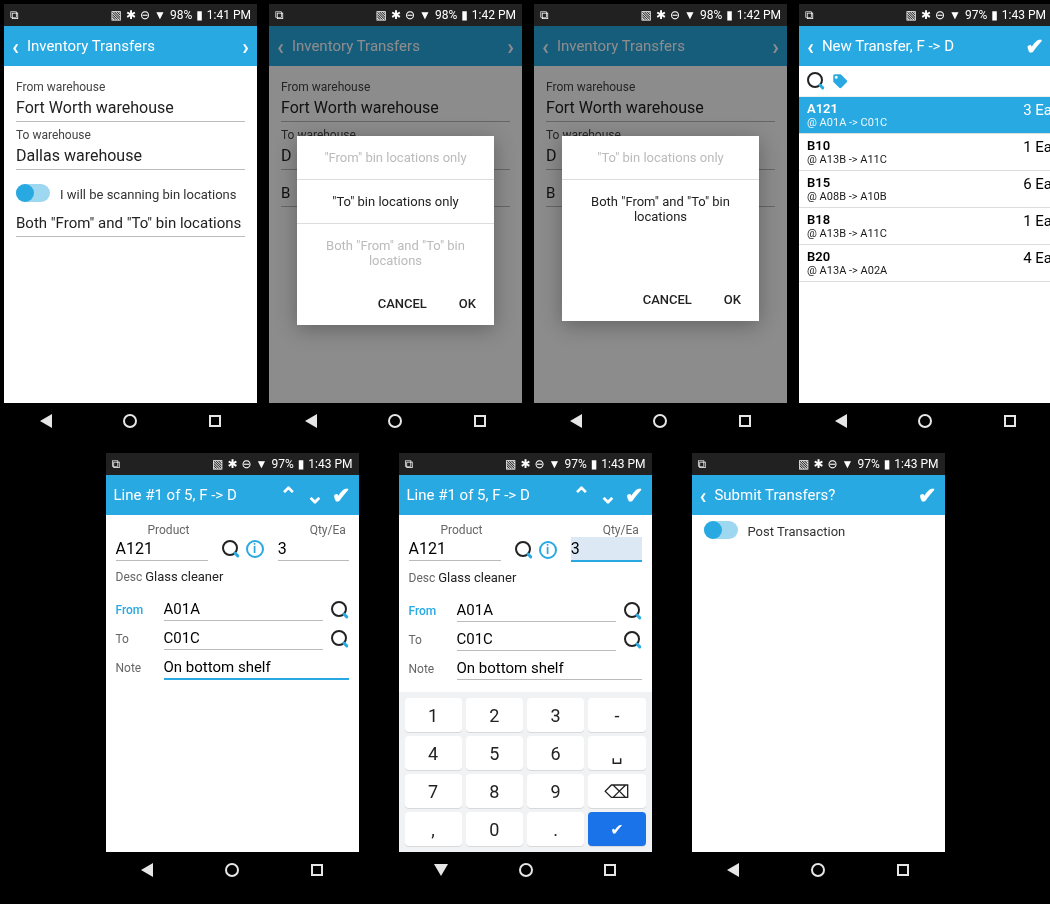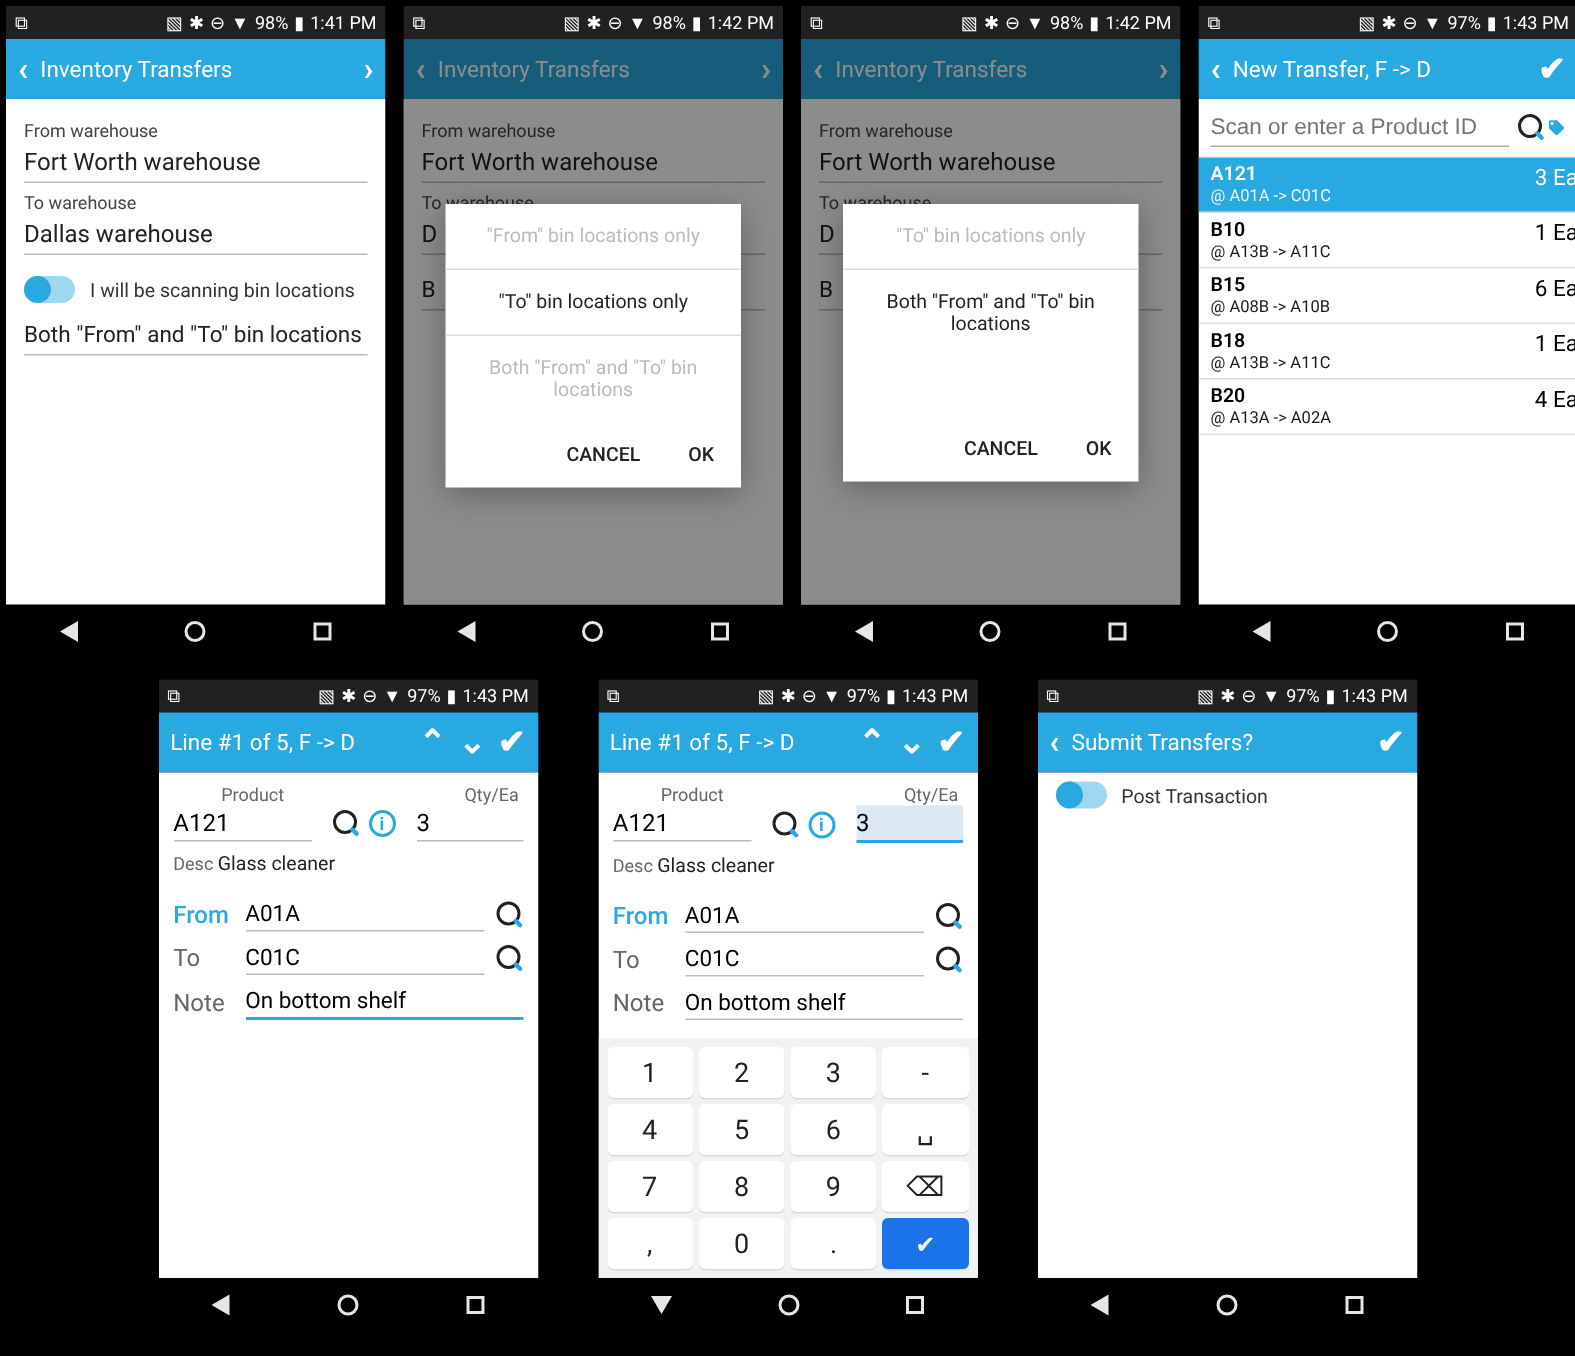--- a/index.html
+++ b/index.html
@@ -183,21 +183,21 @@
     font-size: 13px;
     position: relative;
   }
   .list-item.sel { background: #29a9e1; color: #fff; }
   .list-item .pid { font-weight: 600; }
   .list-item .loc { font-size: 11px; opacity: 0.9; }
   .list-item .qty { position: absolute; right: 0; top: 4px; font-size: 15px; }
 
   .detail-form { padding: 6px 10px; font-size: 14px; }
   .detail-row { display: flex; align-items: center; gap: 8px; margin-bottom: 6px; }
-  .detail-row .dl { width: 40px; font-size: 16px; color: #666; }
+  .detail-row .dl { width: 40px; font-size: 12px; color: #666; }
   .detail-row .dl.blue { color: #29a9e1; font-weight: 500; }
   .detail-row .dv {
     flex: 1;
     border-bottom: 1px solid #bbb;
     padding: 2px 0;
     font-size: 15px;
   }
   .top-row { display: flex; gap: 14px; padding: 0 10px 4px; }
   .top-col .tl { font-size: 12px; color: #666; margin-left: 32px; }
   .top-col .tv {
@@ -384,21 +384,20 @@
       <span>▮</span>
       <span>1:43 PM</span>
     </div>
     <div class="app-bar">
       <span class="chev">‹</span>
       <span class="title">New Transfer, F -&gt; D</span>
       <span class="check">✔</span>
     </div>
     <div class="content">
       <div class="search-row">
-        <input placeholder="Scan or enter a Product ID" style="">
         <span class="mag"></span>
         <svg class="tag-ico" viewBox="0 0 24 24">
             <path fill="#29a9e1" d="M21 11l-8-8H5c-1 0-2 1-2 2v8l8 8c.8.8 2 .8 2.8 0l7.2-7.2c.8-.8.8-2 0-2.8zM7 9a2 2 0 110-4 2 2 0 010 4z"></path>
           </svg>
       </div>
       <div id="items4">
           <div class="list-item sel">
             <div class="pid">A121</div>
             <div class="loc">@ A01A -&gt; C01C</div>
             <div class="qty">3 Ea</div>

